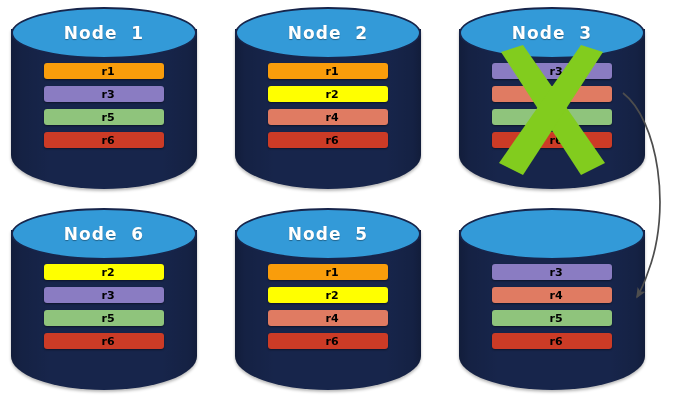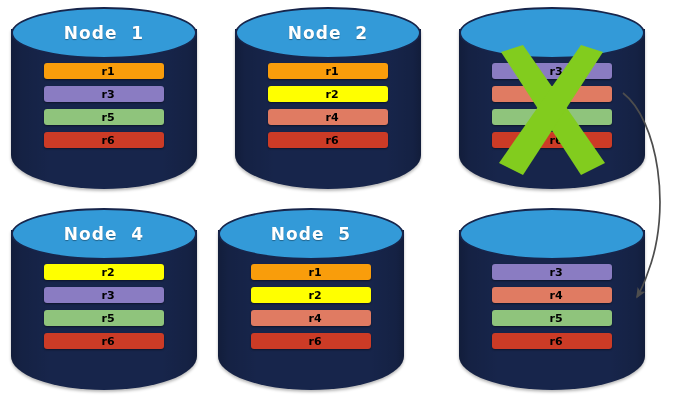--- a/index.html
+++ b/index.html
@@ -153,46 +153,47 @@
           <div class="record" style="background: rgb(249, 157, 11);">r1</div>
           <div class="record" style="background: rgb(255, 255, 0);">r2</div>
           <div class="record" style="background: rgb(224, 123, 98);">r4</div>
           <div class="record" style="background: rgb(204, 59, 38);">r6</div>
         </div>
       </div>
       <div class="node" style="left: 459px; top: 7px;">
         <div class="cyl-body"></div>
         <div class="cyl-shade"></div>
         <div class="cyl-top" style="background: rgb(51, 154, 216);"></div>
+        <div class="node-label">Node  3</div>
         <div class="records">
           <div class="record" style="background: rgb(138, 124, 194);">r3</div>
           <div class="record" style="background: rgb(224, 123, 98);">r4</div>
           <div class="record" style="background: rgb(143, 196, 124);">r5</div>
           <div class="record" style="background: rgb(204, 59, 38);">r6</div>
         </div>
         <svg class="cross" viewBox="0 0 186 182" width="186" height="182" style="left: 0px; top: 0px;">
           <g fill="#82cc1e">
             <path d="M42,45 L64,38 L146,156 L122,168 Z"></path>
             <path d="M144,45 L122,38 L40,156 L64,168 Z"></path>
           </g>
         </svg>
       </div>
       <div class="node" style="left: 11px; top: 208px;">
         <div class="cyl-body"></div>
         <div class="cyl-shade"></div>
         <div class="cyl-top" style="background: rgb(51, 154, 216);"></div>
-        <div class="node-label">Node  4</div>
+        <div class="node-label">Node  6</div>
         <div class="records">
           <div class="record" style="background: rgb(255, 255, 0);">r2</div>
           <div class="record" style="background: rgb(138, 124, 194);">r3</div>
           <div class="record" style="background: rgb(143, 196, 124);">r5</div>
           <div class="record" style="background: rgb(204, 59, 38);">r6</div>
         </div>
       </div>
-      <div class="node" style="left: 218px; top: 208px;">
+      <div class="node" style="left: 235px; top: 208px;">
         <div class="cyl-body"></div>
         <div class="cyl-shade"></div>
         <div class="cyl-top" style="background: rgb(51, 154, 216);"></div>
         <div class="node-label">Node  5</div>
         <div class="records">
           <div class="record" style="background: rgb(249, 157, 11);">r1</div>
           <div class="record" style="background: rgb(255, 255, 0);">r2</div>
           <div class="record" style="background: rgb(224, 123, 98);">r4</div>
           <div class="record" style="background: rgb(204, 59, 38);">r6</div>
         </div>

